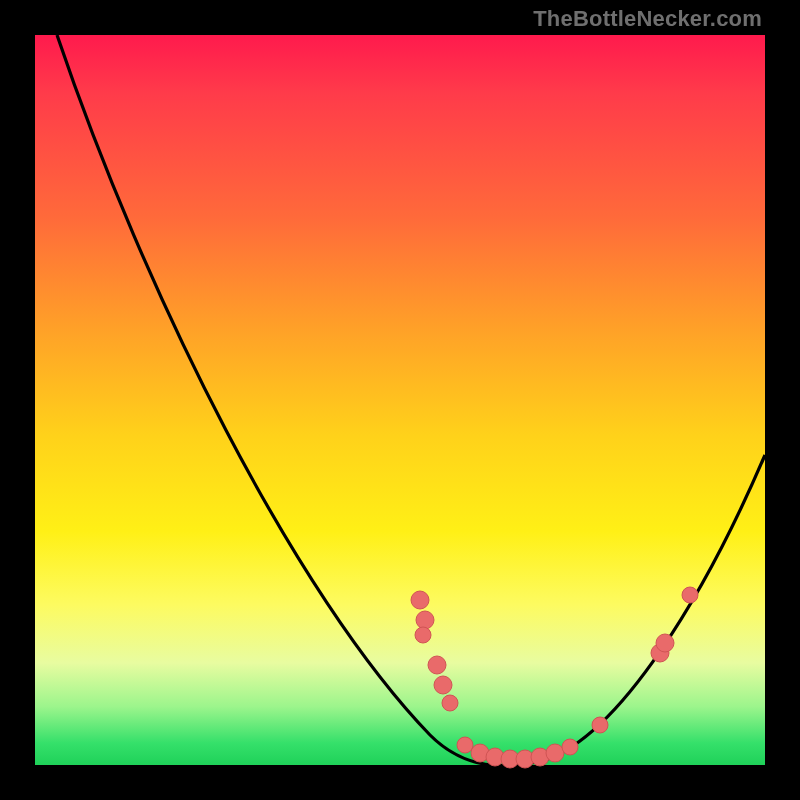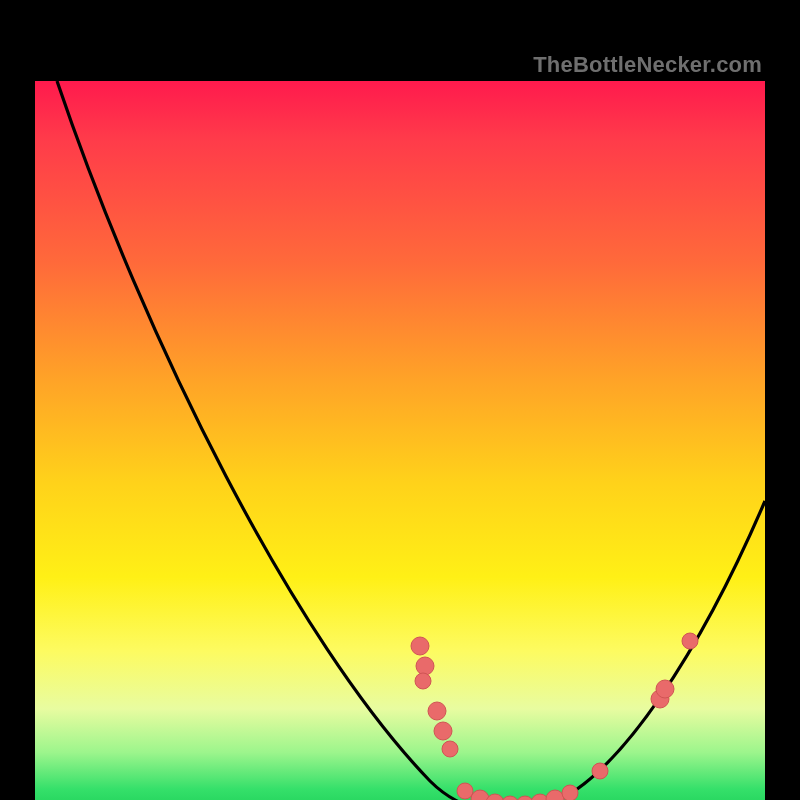--- a/index.html
+++ b/index.html
@@ -8,21 +8,20 @@
     width: 800px;
     height: 800px;
     background: #000;
     overflow: hidden;
     font-family: Arial, Helvetica, sans-serif;
   }
   .frame {
     position: absolute;
     inset: 0;
     background: #000;
-    margin-top: 46px;
   }
   .plot-area {
     position: absolute;
     left: 35px;
     top: 35px;
     width: 730px;
     height: 730px;
     
     background: linear-gradient(to bottom,
       #ff1a4d 0%,

